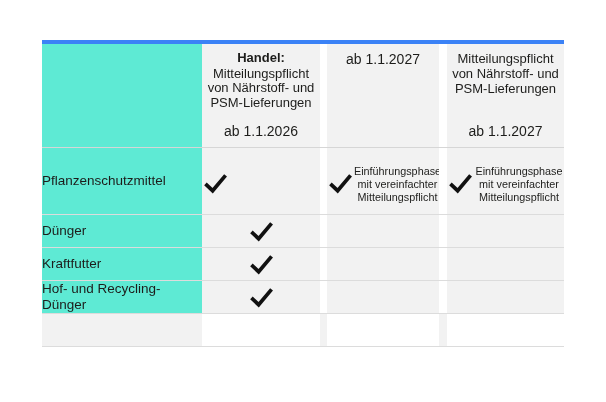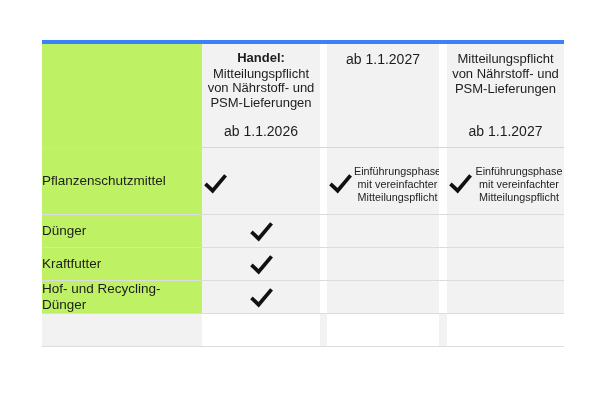--- a/index.html
+++ b/index.html
@@ -26,21 +26,21 @@
   .row {
     display: grid;
     grid-template-columns: 160px 118px 7px 112px 8px 117px;
     border-bottom: 1px solid #dcdcdc;
     box-sizing: border-box;
   }
   .cell { box-sizing: border-box; }
   .gap { background: #ffffff; }
   .col-cell { background: #f2f2f2; }
   .label-cell {
-    background: #bef264;
+    background: #5eead4;
     display: flex;
     align-items: center;
     font-size: 13.5px;
     line-height: 1.2;
     padding-right: 8px;
     color: #1d1d1b;
   }
   
   .header-row { height: 104px; border-bottom: 1px solid #d6d6d6; }
   .header-cell {

